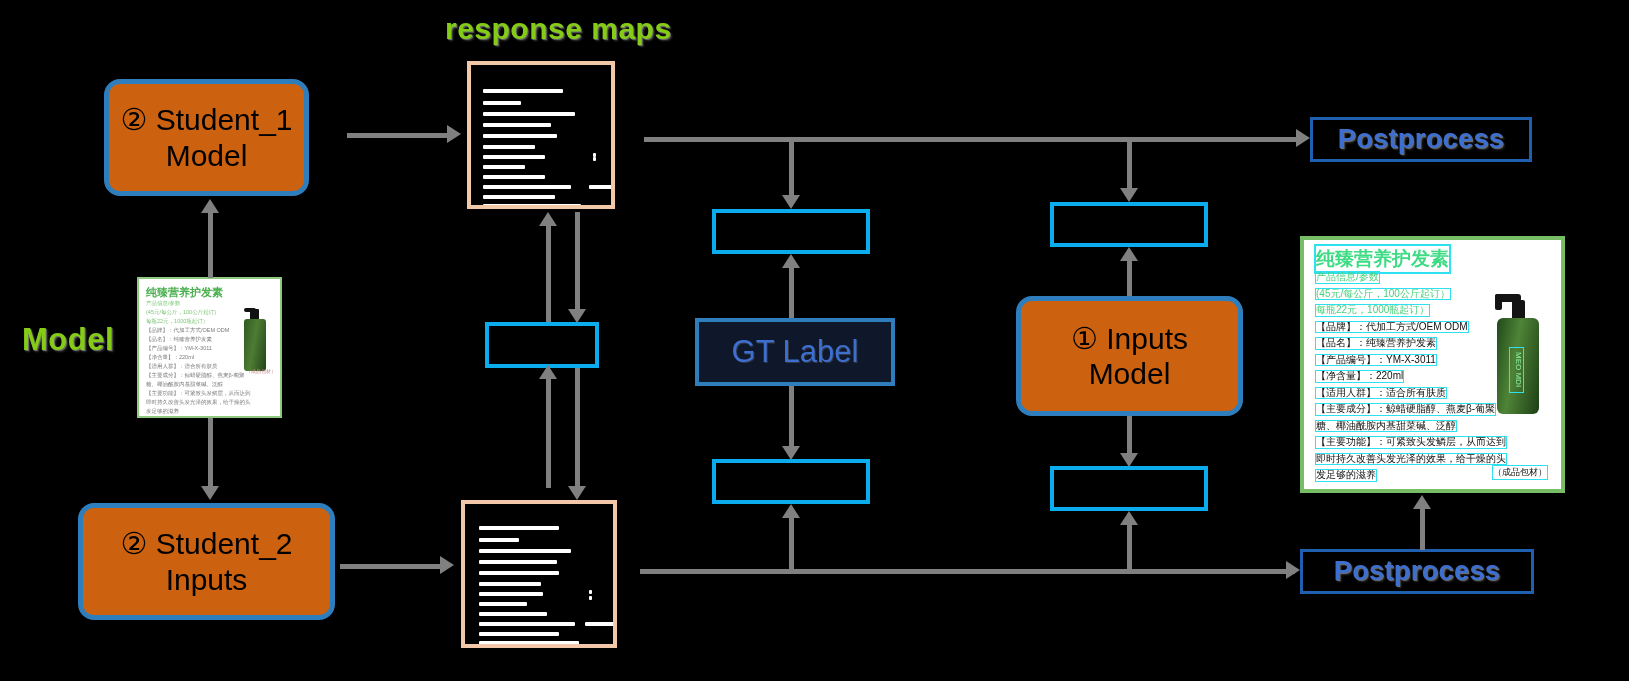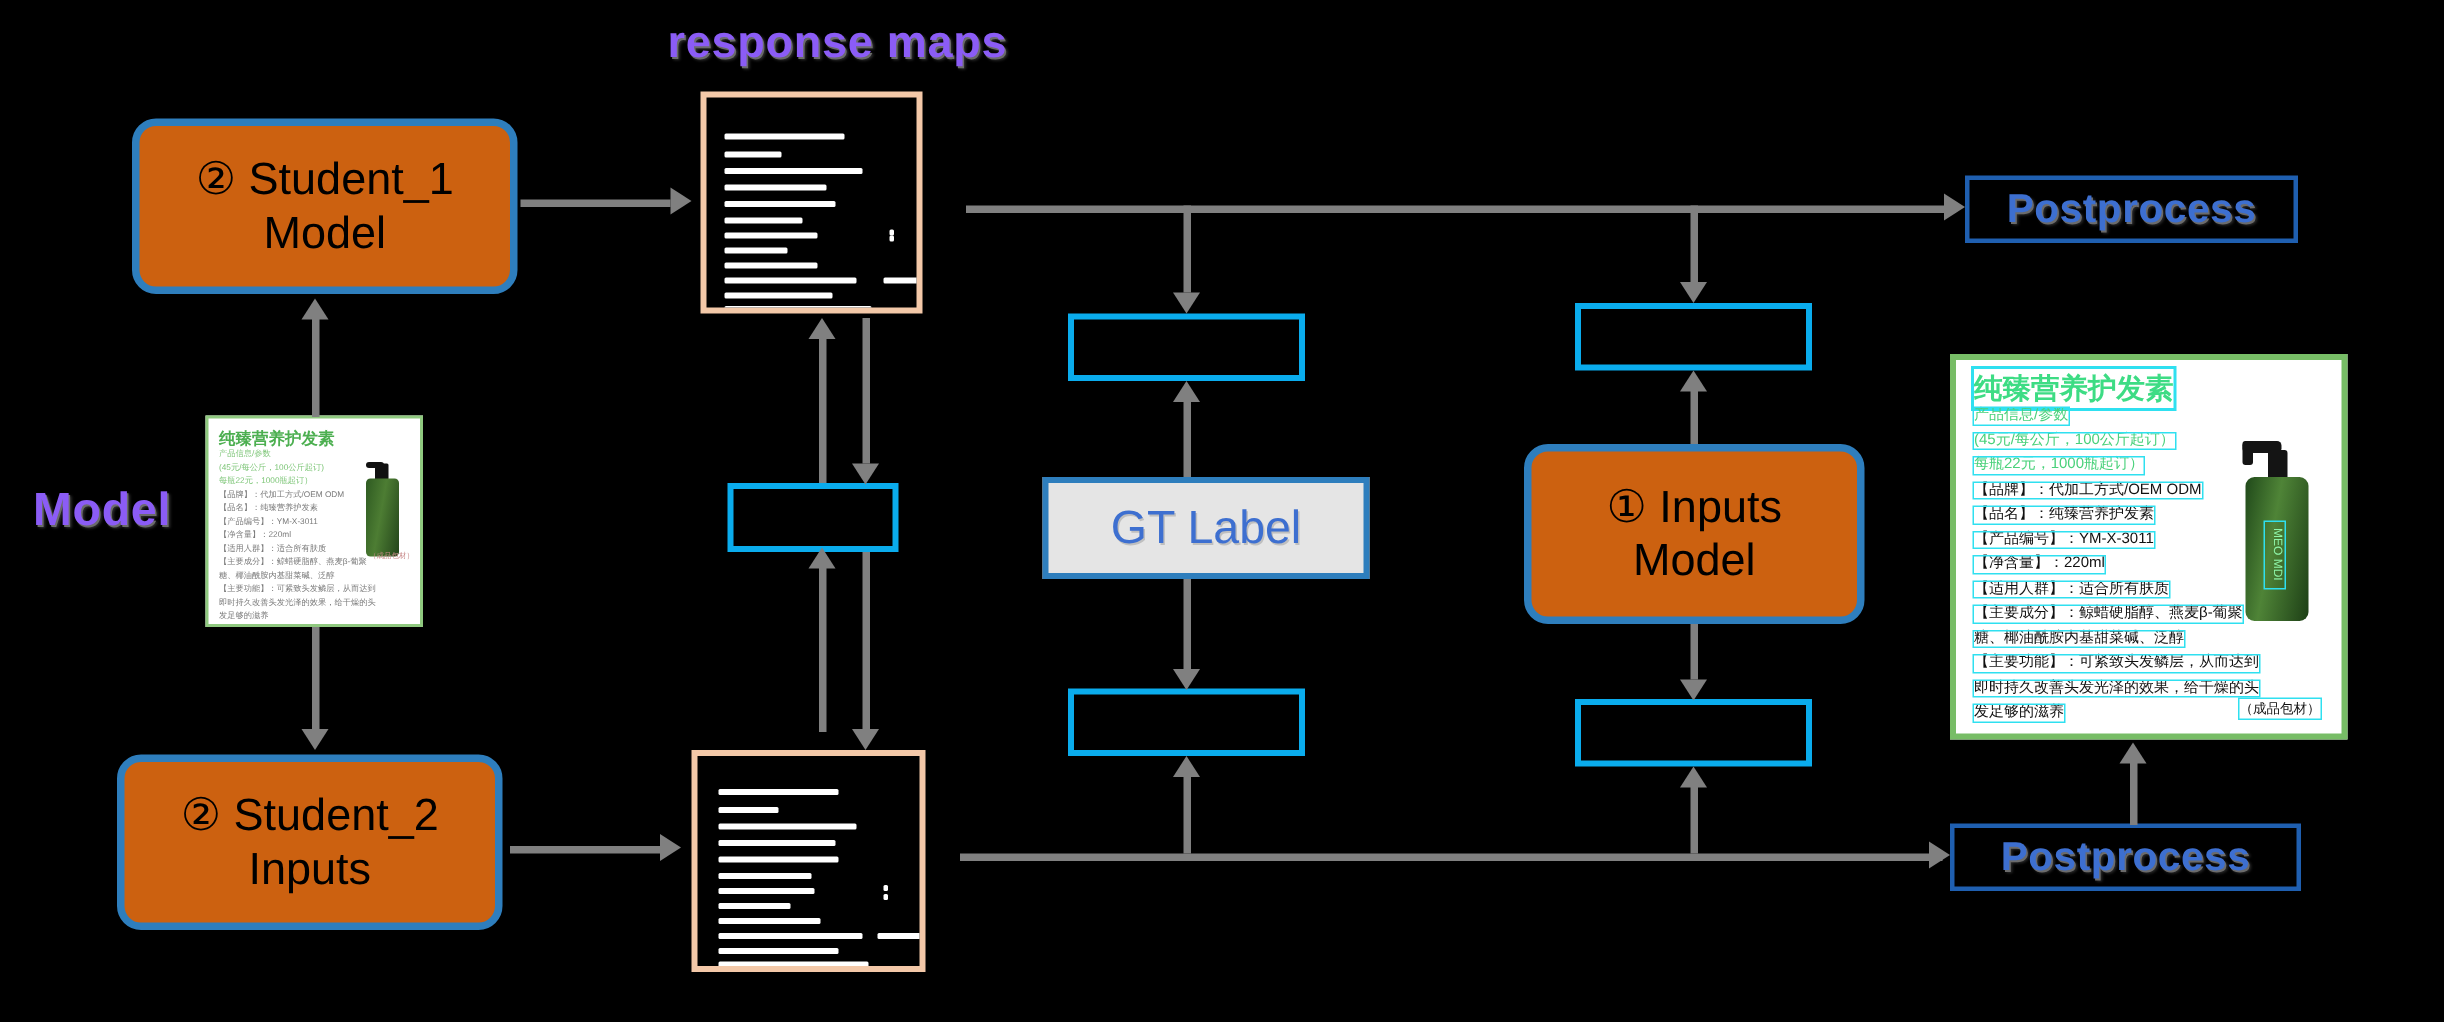--- a/index.html
+++ b/index.html
@@ -2,42 +2,42 @@
 <html><head>
 <meta charset="utf-8">
 <style>
   html,body{margin:0;padding:0;background:#000;}
   body{width:1629px;height:681px;position:relative;overflow:hidden;
        font-family:"Liberation Sans","DejaVu Sans",sans-serif;}
   .abs{position:absolute;}
 
   
   .blue-title{
-    color:#8b5cf6;font-weight:bold;letter-spacing:.5px;
+    color:#84cc16;font-weight:bold;letter-spacing:.5px;
     text-shadow:1px 1px 0 #6b6b6b, 2px 2px 2px rgba(90,90,90,.55);
     white-space:nowrap;
   }
   #response-maps-title{left:445px;top:12px;font-size:30px;}
   #inputs-label{left:22px;top:322px;font-size:31px;}
 
   
   .model-box{
     background:#cc6110;border:5px solid #2e7ebd;border-radius:16px;
     display:flex;align-items:center;justify-content:center;text-align:center;
     color:#000;font-size:30px;line-height:1.18;font-weight:400;
     box-sizing:border-box;
   }
-  #student1-model{left:88px;top:79px;width:257px;height:117px;}
+  #student1-model{left:104px;top:79px;width:205px;height:117px;}
   #student2-model{left:78px;top:503px;width:257px;height:117px;}
   #teacher-model{left:1016px;top:296px;width:227px;height:120px;}
 
   
   #gt-label{
-    left:695px;top:318px;width:218px;height:68px;
-    background:#e5e5e5;border:4px solid #2e7ebd;box-sizing:border-box;
+    left:695px;top:318px;width:200px;height:68px;
+    background:#0f172a;border:4px solid #2e7ebd;box-sizing:border-box;
     display:flex;align-items:center;justify-content:center;
     color:#3d6fd0;font-size:31px;
     text-shadow:1px 1px 0 rgba(120,120,120,.35);
   }
 
   
   .postprocess{
     border:3px solid #1f5fb0;box-sizing:border-box;background:#000;
     display:flex;align-items:center;justify-content:center;
   }

